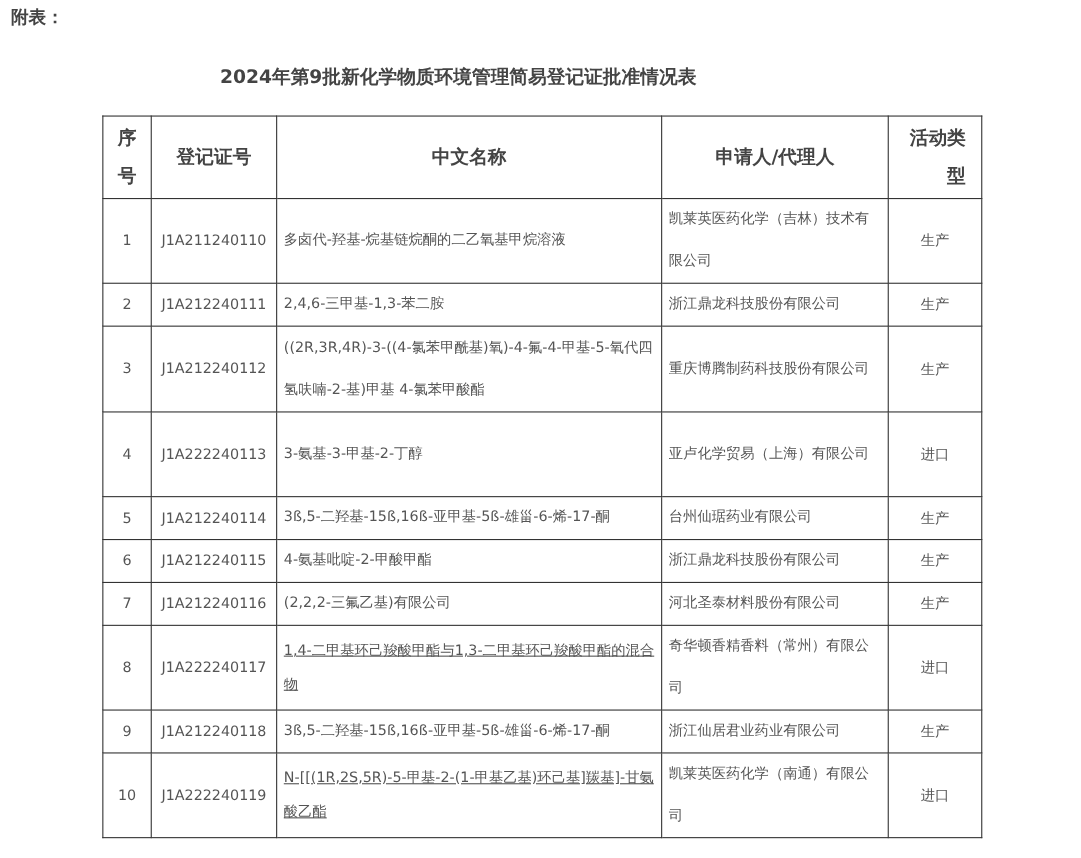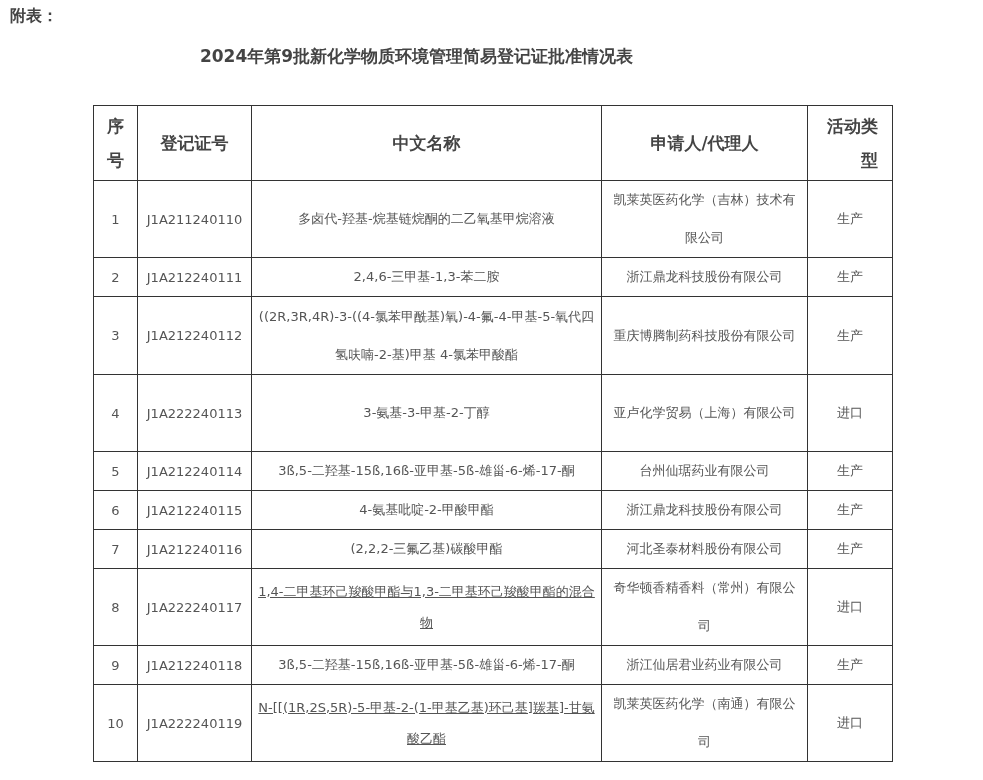--- a/index.html
+++ b/index.html
@@ -1,26 +1,26 @@
 <!DOCTYPE html>
 <html><head>
 <meta charset="utf-8">
 <style>
   html, body { margin:0; padding:0; background:#ffffff; }
   body { width:983px; height:780px; position:relative; overflow:hidden;
          font-family:"DejaVu Sans","Liberation Sans",sans-serif; color:#333333; }
   .appendix { position:absolute; left:10px; top:6px; font-size:16px; font-weight:bold; color:#444444; }
-  .title { position:absolute; left:0; width:833px; top:45px; text-align:center;
+  .title { position:absolute; left:0; width:833px; top:58px; text-align:center;
            font-size:17px; font-weight:bold; color:#444444; }
   table { position:absolute; left:93px; top:105px; border-collapse:collapse;
           table-layout:fixed; width:800px; }
   th, td { border:1.5px solid #333333; font-size:13px; color:#555555; padding:0 6px; }
   th { font-size:17px; font-weight:bold; color:#444444; text-align:center; height:74px; line-height:34px; }
   td.c { text-align:center; }
-  td.l { text-align:center; line-height:38px; }
+  td.l { text-align:left; line-height:38px; }
   td.name-tight { line-height:31px;text-decoration:underline; }
   .col-no { width:44px; } .col-cert { width:114px; } .col-name { width:350px; }
   .col-app { width:206px; } .col-type { width:85px; }
 </style>
 </head>
 <body>
 
 <div class="appendix">附表：</div>
 <div class="title">2024年第9批新化学物质环境管理简易登记证批准情况表</div>
 
@@ -80,21 +80,21 @@
       <tr style="height: 39px;">
         <td class="c">6</td>
         <td class="c">J1A212240115</td>
         <td class="l">4-氨基吡啶-2-甲酸甲酯</td>
         <td class="l">浙江鼎龙科技股份有限公司</td>
         <td class="c">生产</td>
       </tr>
       <tr style="height: 39px;">
         <td class="c">7</td>
         <td class="c">J1A212240116</td>
-        <td class="l">(2,2,2-三氟乙基)碳酸甲酯</td>
+        <td class="l">(2,2,2-三氟乙基)有限公司</td>
         <td class="l">河北圣泰材料股份有限公司</td>
         <td class="c">生产</td>
       </tr>
       <tr style="height: 77px;">
         <td class="c">8</td>
         <td class="c">J1A222240117</td>
         <td class="l name-tight">1,4-二甲基环己羧酸甲酯与1,3-二甲基环己羧酸甲酯的混合物</td>
         <td class="l">奇华顿香精香料（常州）有限公司</td>
         <td class="c">进口</td>
       </tr>

